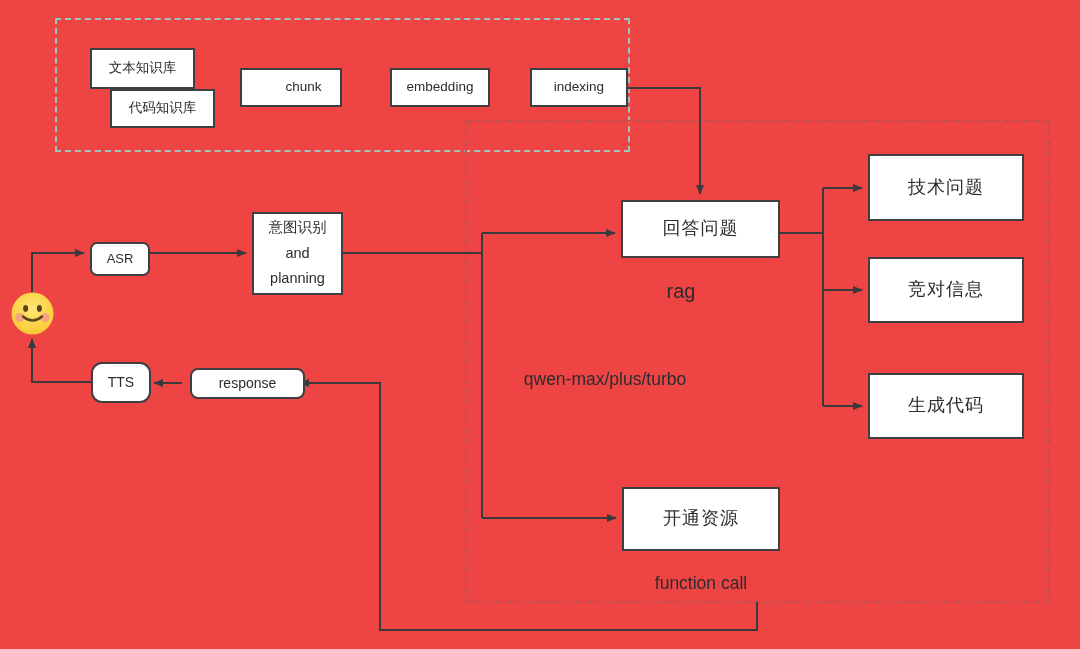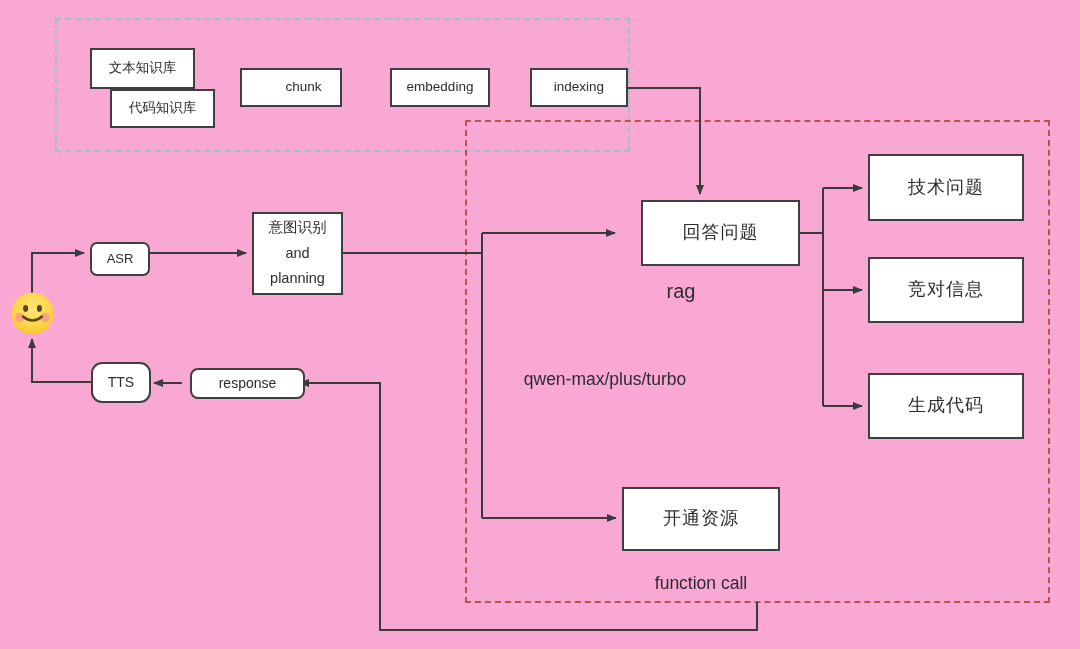--- a/index.html
+++ b/index.html
@@ -1,17 +1,17 @@
 <!DOCTYPE html>
 <html><head>
 <meta charset="utf-8">
 <style>
   html,body{margin:0;padding:0;background:#ffffff;}
   #canvas{
-    position:relative;width:1080px;height:649px;background:#f9a8d4;
+    position:relative;width:1080px;height:649px;background:#ef4444;
     font-family:"Liberation Sans","DejaVu Sans",sans-serif;color:#2c2c2e;
     overflow:hidden;
   }
   .group{position:absolute;border:2px dashed;background:transparent;z-index:1;}
   #teal-group{left:55px;top:18px;width:571px;height:130px;border-color:#9cc5c0;}
   #red-group{left:465px;top:120px;width:581px;height:479px;border-color:#c0504d;}
   svg.wires{position:absolute;left:0;top:0;z-index:2;}
   .node{
     position:absolute;z-index:3;display:flex;align-items:center;justify-content:center;
     border:2px solid #3f3f41;background:#ffffff;text-align:center;line-height:1.2;
@@ -21,21 +21,21 @@
   .big{font-size:18px;letter-spacing:1px;}
   #node-kb-text{left:90px;top:48px;width:105px;height:41px;}
   #node-kb-code{left:90px;top:89px;width:105px;height:39px;margin-left:20px;}
   #node-chunk{left:240px;top:68px;width:102px;height:39px;padding-left:25px;}
   #node-embedding{left:390px;top:68px;width:100px;height:39px;}
   #node-indexing{left:530px;top:68px;width:98px;height:39px;}
   #node-asr{left:90px;top:242px;width:60px;height:34px;border-radius:7px;font-size:13px;}
   #node-intent{left:252px;top:212px;width:91px;height:83px;font-size:14.5px;line-height:1.75;}
   #node-tts{left:91px;top:362px;width:60px;height:41px;border-radius:11px;font-size:14px;}
   #node-response{left:190px;top:368px;width:115px;height:31px;border-radius:8px;font-size:14px;}
-  #node-answer{left:641px;top:200px;width:159px;height:66px;}
+  #node-answer{left:621px;top:200px;width:159px;height:58px;}
   #node-provision{left:622px;top:487px;width:158px;height:64px;}
   #node-tech{left:868px;top:154px;width:156px;height:67px;}
   #node-competitor{left:868px;top:257px;width:156px;height:66px;}
   #node-codegen{left:868px;top:373px;width:156px;height:66px;}
   .floating-label{
     position:absolute;z-index:3;text-align:center;background:transparent;
   }
   #label-rag{left:621px;top:280px;width:120px;font-size:20px;}
   #label-model{left:515px;top:369px;width:180px;font-size:17.5px;}
   #label-funcall{left:622px;top:573px;width:158px;font-size:17.5px;}

